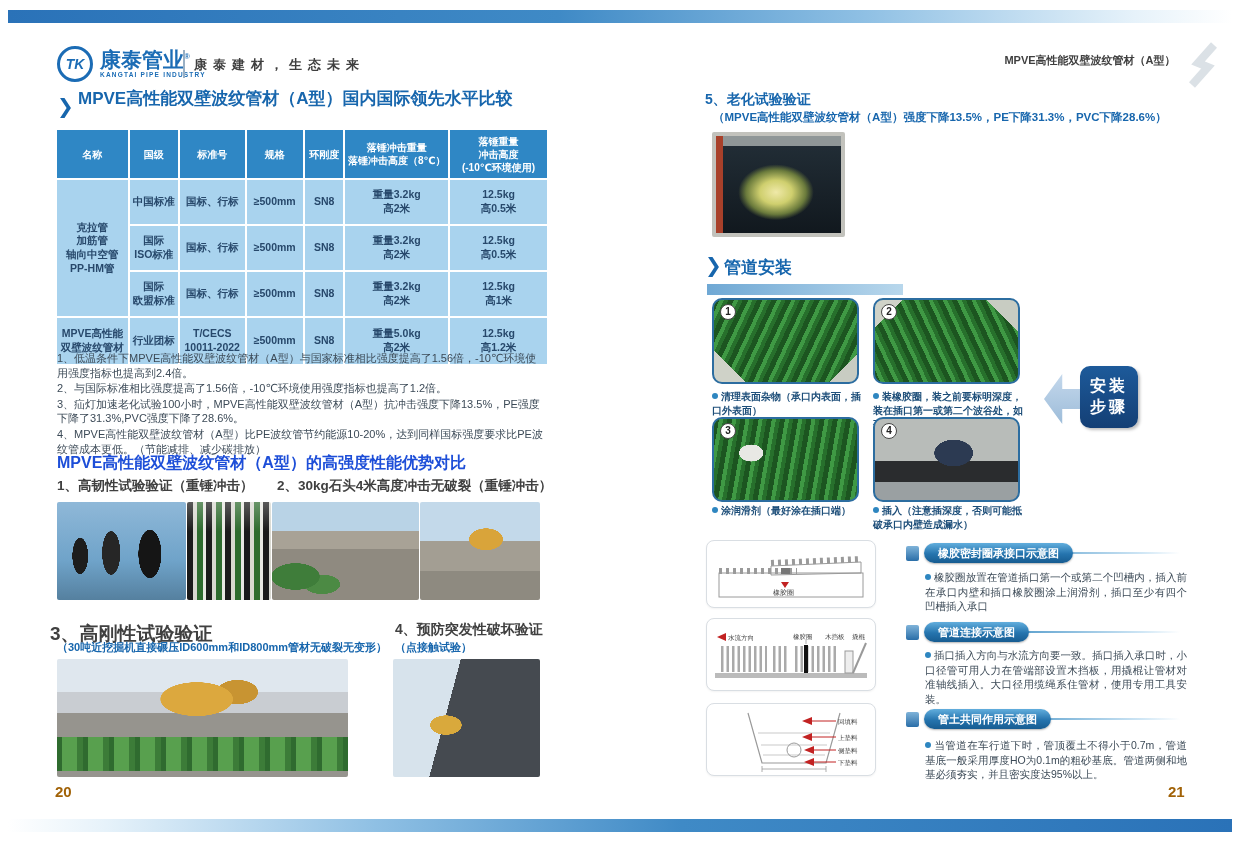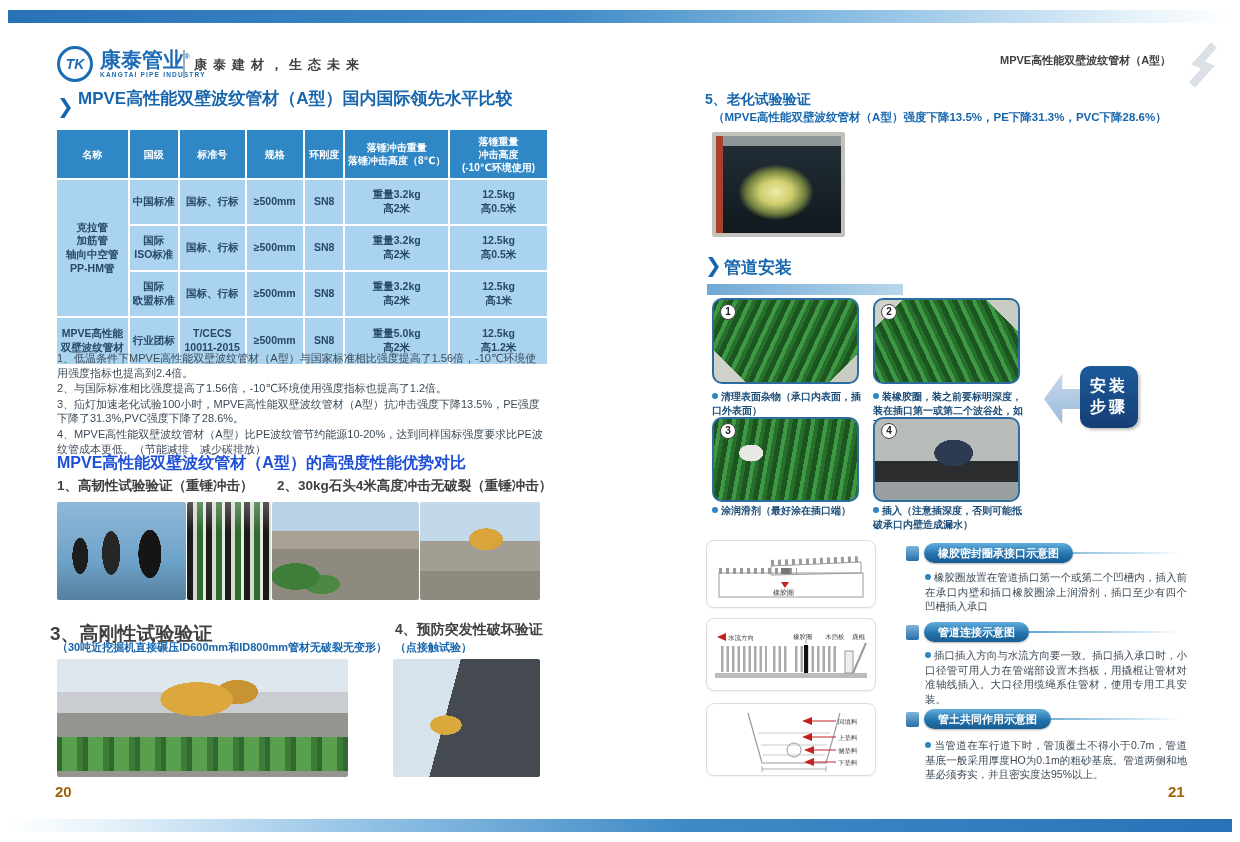--- a/index.html
+++ b/index.html
@@ -111,21 +111,21 @@
   </div>
   <div class="abs" style="left:100px;top:46px">
     <div style="font-size:21px;font-weight:bold;color:#1b6cb5;line-height:22px">
       <span>康泰管业</span><sup style="font-size:8px">®</sup>
     </div>
     <div style="font-size:6.5px;letter-spacing:1.2px;color:#1b6cb5;font-weight:bold">KANGTAI PIPE INDUSTRY</div>
   </div>
   <div class="abs" style="left:183px;top:50px;width:1.5px;height:28px;background:#9ab0c4"></div>
   <div class="abs" style="left:194px;top:56px;font-size:13px;font-weight:bold;color:#3f3f3f;letter-spacing:6px">康泰建材，生态未来</div>
 
-  <div class="abs" style="left:1000px;top:53px;width:180px;text-align:left;font-size:11px;font-weight:bold;color:#3f3f3f">MPVE高性能双壁波纹管材（A型）</div>
+  <div class="abs" style="left:1000px;top:53px;width:180px;text-align:center;font-size:11px;font-weight:bold;color:#3f3f3f">MPVE高性能双壁波纹管材（A型）</div>
   <svg class="abs" style="left:1186px;top:42px" width="34" height="46" viewBox="0 0 34 46">
     <path d="M28 3 L12 21 L22 25 L6 43" fill="none" stroke="#dbe1e6" stroke-width="8" stroke-linejoin="miter"></path>
   </svg>
 
   <div class="chev" style="left:57px;top:96px">❯</div>
   <div class="sec-title" style="left:78px;top:87px">MPVE高性能双壁波纹管材（A型）国内国际领先水平比较</div>
 
   <div class="abs" style="left:55px;top:128px">
     <table class="cmp-table">
       <colgroup>
@@ -184,21 +184,21 @@
         <td>重量3.2kg
 高2米</td>
         <td>12.5kg
 高1米</td>
       </tr>
       <tr style="height:46px">
         <td>MPVE高性能
 双壁波纹管材</td>
         <td>行业团标</td>
         <td>T/CECS
-10011-2015</td>
+10011-2022</td>
         <td>≥500mm</td>
         <td>SN8</td>
         <td>重量5.0kg
 高2米</td>
         <td>12.5kg
 高1.2米</td>
       </tr>
     </tbody>
       </table>
   </div>

